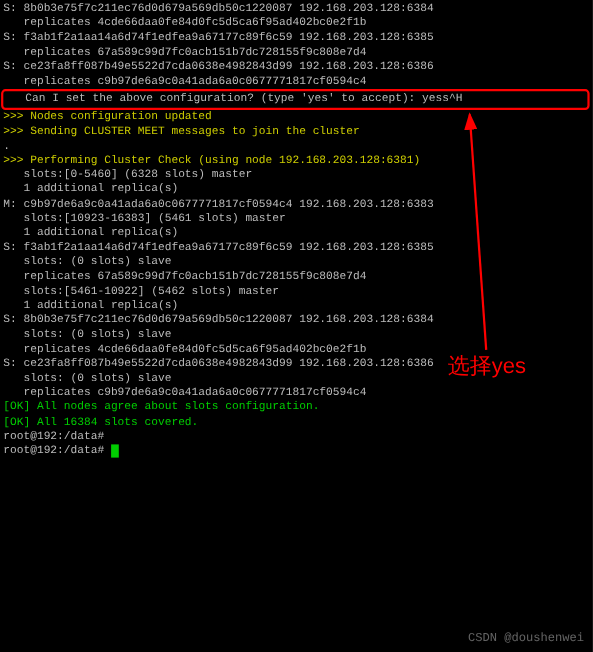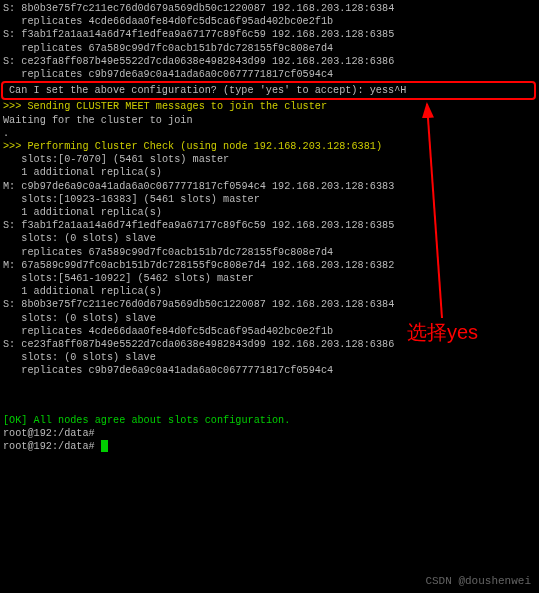--- a/index.html
+++ b/index.html
@@ -15,25 +15,25 @@
     .terminal {
       background: #000;
       width: 539px;
       height: 593px;
       padding: 2px 3px;
       position: relative;
       line-height: 13.2px;
     }
     .line { white-space: pre; color: #bbbbbb; }
     .yellow { color: #cdcd00; }
-    .green { color: #00cd00; margin-top: 36px; }
+    .green { color: #00cd00; }
     .highlighted-box {
       border: 2px solid #ff0000;
       border-radius: 4px;
-      padding: 1px 6px;
+      padding: 1px 20px;
       margin-left: -2px;
     }
     .annotation {
       position: absolute;
       color: #ff0000;
       font-family: "SimSun", "Microsoft YaHei", sans-serif;
       font-size: 20px;
       left: 407px;
       top: 319px;
     }
@@ -65,42 +65,42 @@
 <div class="terminal">
   <div class="line">S: 8b0b3e75f7c211ec76d0d679a569db50c1220087 192.168.203.128:6384</div>
   <div class="line">   replicates 4cde66daa0fe84d0fc5d5ca6f95ad402bc0e2f1b</div>
   <div class="line">S: f3ab1f2a1aa14a6d74f1edfea9a67177c89f6c59 192.168.203.128:6385</div>
   <div class="line">   replicates 67a589c99d7fc0acb151b7dc728155f9c808e7d4</div>
   <div class="line">S: ce23fa8ff087b49e5522d7cda0638e4982843d99 192.168.203.128:6386</div>
   <div class="line">   replicates c9b97de6a9c0a41ada6a0c0677771817cf0594c4</div>
   <div class="highlighted-box">
     <div class="line">Can I set the above configuration? (type 'yes' to accept): yess^H</div>
   </div>
+  <div class="line yellow">&gt;&gt;&gt; Nodes configuration updated</div>
   <div class="line yellow">&gt;&gt;&gt; Sending CLUSTER MEET messages to join the cluster</div>
-  <div class="line">Waiting for the cluster to join</div>
   <div class="line">.</div>
   <div class="line yellow">&gt;&gt;&gt; Performing Cluster Check (using node 192.168.203.128:6381)</div>
-  <div class="line">   slots:[0-7070] (5461 slots) master</div>
+  <div class="line">   slots:[0-5460] (6328 slots) master</div>
   <div class="line">   1 additional replica(s)</div>
   <div class="line">M: c9b97de6a9c0a41ada6a0c0677771817cf0594c4 192.168.203.128:6383</div>
   <div class="line">   slots:[10923-16383] (5461 slots) master</div>
   <div class="line">   1 additional replica(s)</div>
   <div class="line">S: f3ab1f2a1aa14a6d74f1edfea9a67177c89f6c59 192.168.203.128:6385</div>
   <div class="line">   slots: (0 slots) slave</div>
   <div class="line">   replicates 67a589c99d7fc0acb151b7dc728155f9c808e7d4</div>
-  <div class="line">M: 67a589c99d7fc0acb151b7dc728155f9c808e7d4 192.168.203.128:6382</div>
   <div class="line">   slots:[5461-10922] (5462 slots) master</div>
   <div class="line">   1 additional replica(s)</div>
   <div class="line">S: 8b0b3e75f7c211ec76d0d679a569db50c1220087 192.168.203.128:6384</div>
   <div class="line">   slots: (0 slots) slave</div>
   <div class="line">   replicates 4cde66daa0fe84d0fc5d5ca6f95ad402bc0e2f1b</div>
   <div class="line">S: ce23fa8ff087b49e5522d7cda0638e4982843d99 192.168.203.128:6386</div>
   <div class="line">   slots: (0 slots) slave</div>
   <div class="line">   replicates c9b97de6a9c0a41ada6a0c0677771817cf0594c4</div>
   <div class="line green">[OK] All nodes agree about slots configuration.</div>
+  <div class="line green">[OK] All 16384 slots covered.</div>
   <div class="line">root@192:/data# </div>
   <div class="line"><span>root@192:/data# </span><span class="cursor"></span></div>
 </div>
 
 <svg class="arrow">
   <defs>
     <marker id="arrowhead" markerWidth="8" markerHeight="6" refX="7" refY="3" orient="auto">
       <polygon points="0 0, 8 3, 0 6" fill="#ff0000"></polygon>
     </marker>
   </defs>

